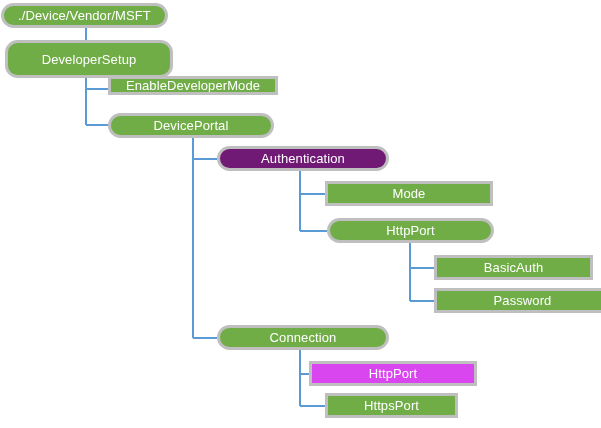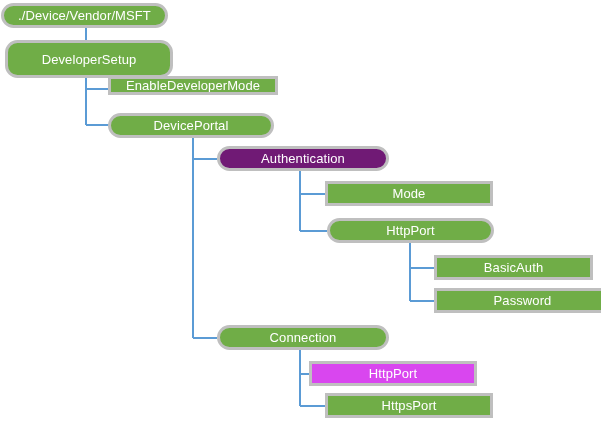--- a/index.html
+++ b/index.html
@@ -103,17 +103,17 @@
       </div>
       <div class="node square" style="left: 434px; top: 288px; width: 177px; height: 25px; background: rgb(112, 173, 71); border-color: rgb(191, 191, 191); color: rgb(255, 255, 255);">
         <span class="node-label">Password</span>
       </div>
       <div class="node rounded" style="left: 217px; top: 325px; width: 172px; height: 25px; background: rgb(112, 173, 71); border-color: rgb(191, 191, 191); color: rgb(255, 255, 255); border-radius: 12.5px;">
         <span class="node-label">Connection</span>
       </div>
       <div class="node square" style="left: 309px; top: 361px; width: 168px; height: 25px; background: #d946ef; border-color: rgb(191, 191, 191); color: rgb(255, 255, 255);">
         <span class="node-label">HttpPort</span>
       </div>
-      <div class="node square" style="left: 325px; top: 393px; width: 168px; height: 25px; background: rgb(112, 173, 71); border-color: rgb(191, 191, 191); color: rgb(255, 255, 255);">
+      <div class="node square" style="left: 325px; top: 393px; width: 133px; height: 25px; background: rgb(112, 173, 71); border-color: rgb(191, 191, 191); color: rgb(255, 255, 255);">
         <span class="node-label">HttpsPort</span>
       </div>
     </div>
 </div>
 
 </body></html>

